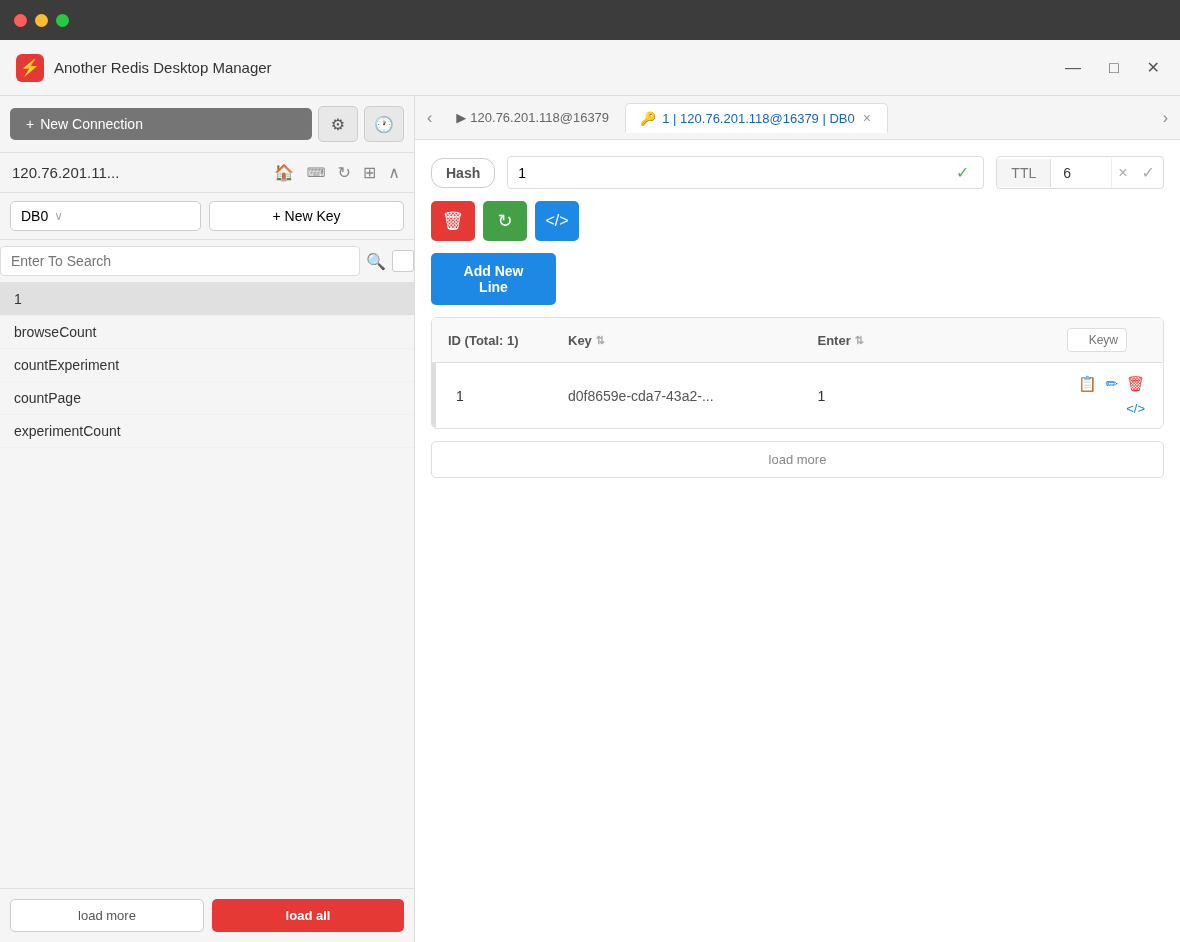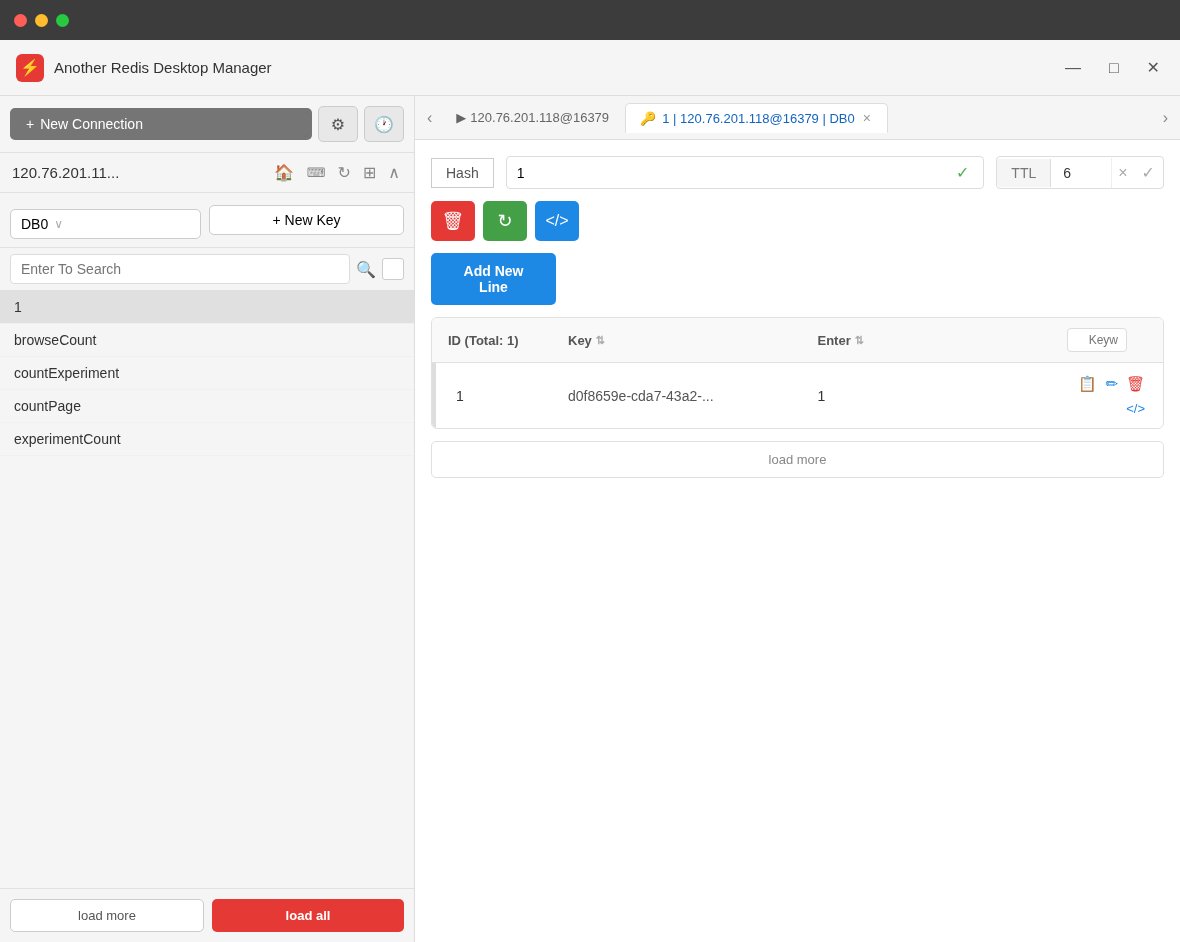--- a/index.html
+++ b/index.html
@@ -169,38 +169,37 @@
       border: 1px solid #ccc;
       border-radius: 5px;
       padding: 6px 10px;
       font-size: 14px;
       background: white;
       cursor: pointer;
       display: flex;
       align-items: center;
       gap: 6px;
       flex: 1;
-      margin-top: 8px;
     }
     .btn-new-key {
       border: 1px solid #ccc;
       border-radius: 5px;
       padding: 6px 12px;
       font-size: 14px;
       background: white;
       cursor: pointer;
       flex: 1;
       text-align: center;
     }
 
     
     .search-row {
       display: flex;
       align-items: center;
-      padding: 6px 10px;
+      padding: 6px 0;
       gap: 6px;
       border-bottom: 1px solid #e0e0e0;
     }
     .search-input {
       flex: 1;
       border: 1px solid #ddd;
       border-radius: 4px;
       padding: 6px 10px;
       font-size: 14px;
       color: #999;
@@ -335,24 +334,25 @@
 
     
     .key-header-row {
       display: flex;
       align-items: center;
       gap: 12px;
     }
     .key-type-badge {
       background: white;
       border: 1px solid #ccc;
-      border-radius: 0;
+      border-radius: 12px;
       padding: 6px 14px;
       font-size: 14px;
       color: #555;
+      font-weight: bold;
     }
     .key-name-input {
       flex: 1;
       border: 1px solid #ddd;
       border-radius: 4px;
       padding: 6px 10px;
       font-size: 14px;
       display: flex;
       align-items: center;
       justify-content: space-between;

